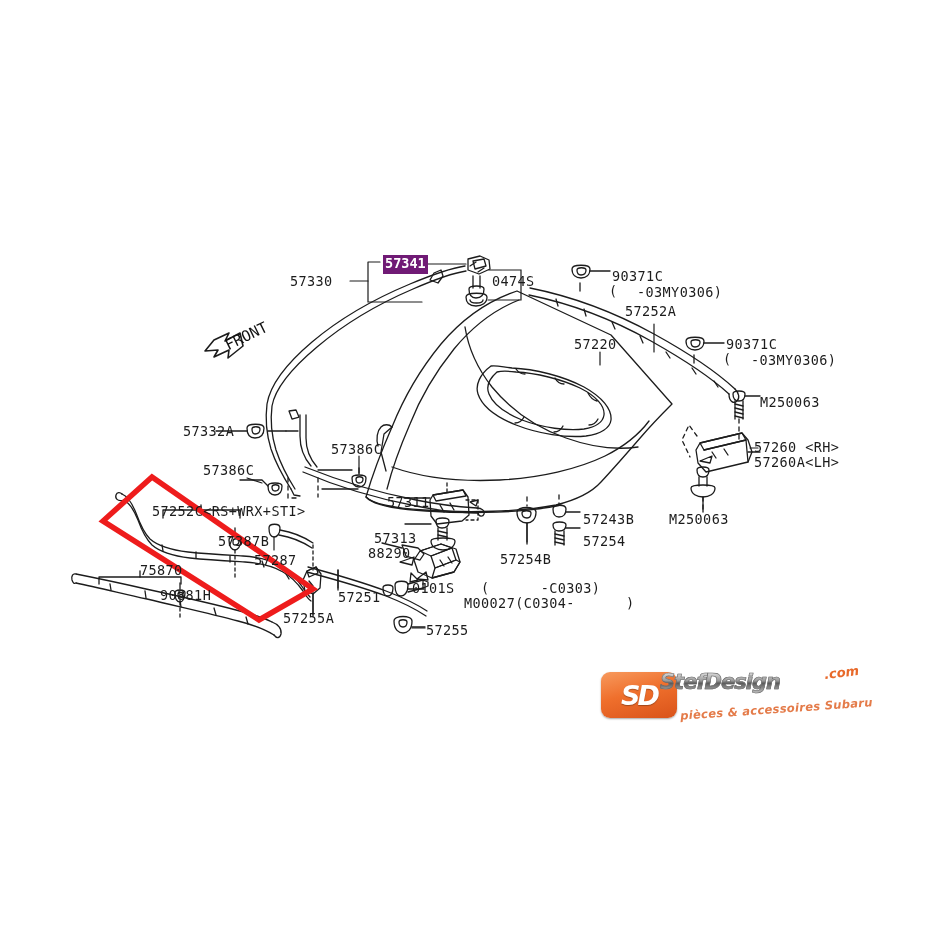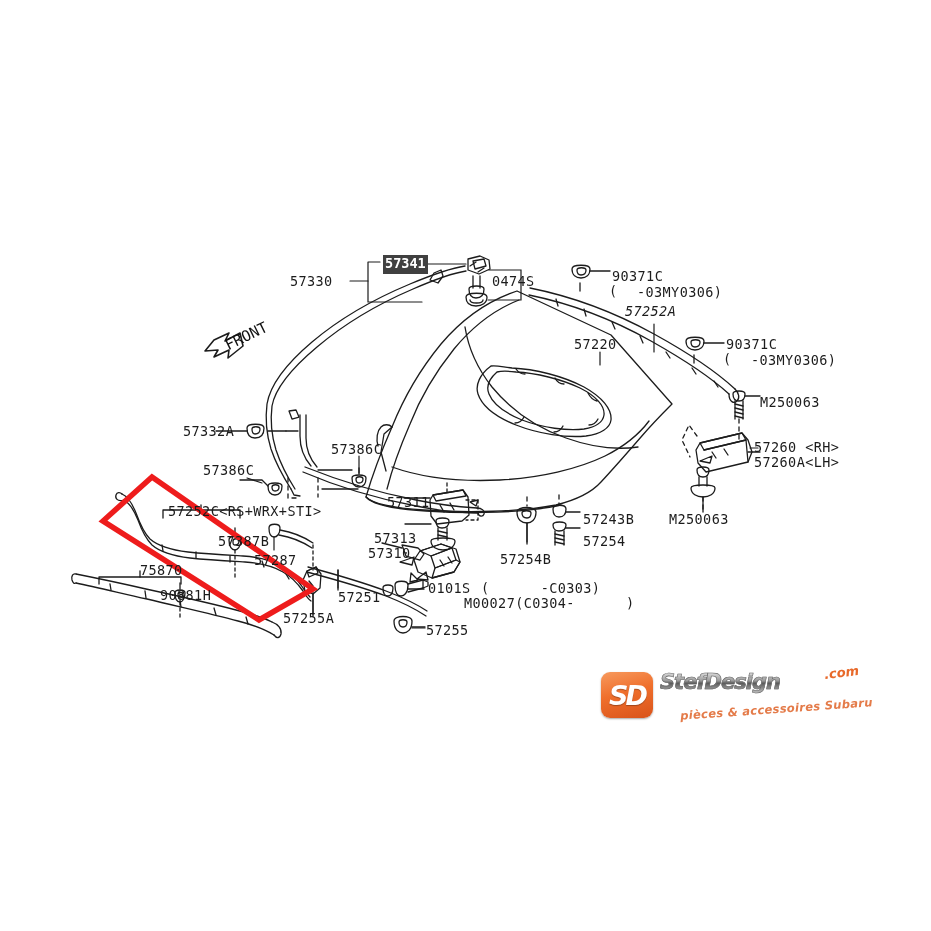--- a/index.html
+++ b/index.html
@@ -32,21 +32,21 @@
     position: absolute;
     font-family: "DejaVu Sans Mono", "Liberation Mono", monospace;
     font-size: 13.5px;
     letter-spacing: 0.4px;
     color: #1c1c1c;
     white-space: pre;
     line-height: 1.15;
     user-select: none;
   }
   .lbl.highlight {
-    background: #404040;
+    background: #701a75;
     color: #ffffff;
     padding: 1px 2px 2px 2px;
     font-weight: bold;
     letter-spacing: 0px;
   }
   .front-label {
     position: absolute;
     font-family: "DejaVu Sans Mono", "Liberation Mono", monospace;
     font-size: 15px;
     color: #111;
@@ -64,20 +64,21 @@
   }
   .wm-badge {
     position: absolute;
     left: 5px;
     top: 8px;
     width: 52px;
     height: 46px;
     border-radius: 9px;
     background: linear-gradient(165deg,#f79a5e 0%,#ef6f2c 45%,#d9531a 100%);
     box-shadow: 0 1px 2px rgba(0,0,0,0.35);
+    padding-left: 24px;
   }
   .wm-badge-letters {
     position: absolute;
     inset: 0;
     color: #fff;
     font-family: "DejaVu Sans", "Liberation Sans", sans-serif;
     font-size: 27px;
     font-weight: bold;
     font-style: italic;
     display: flex;
@@ -397,54 +398,54 @@
     <polygon points="152,477 313,589 259,620 103,521" fill="none" stroke="#ee1c1c" stroke-width="5.5" stroke-linejoin="miter"></polygon>
   </svg>
 
   <div class="lbl" style="left:290px; top:274px;">57330</div>
   <div class="lbl highlight" style="left:383px; top:255px;">57341</div>
   <div class="lbl" style="left:492px; top:274px;">0474S</div>
 
   <div class="lbl" style="left:612px; top:269px;">90371C</div>
   <div class="lbl" style="left:609px; top:284px;">(</div>
   <div class="lbl" style="left:637px; top:285px;">-03MY0306)</div>
-  <div class="lbl" style="left:625px; top:304px;font-style:italic;">57252A</div>
+  <div class="lbl" style="left:625px; top:304px;">57252A</div>
 
   <div class="lbl" style="left:726px; top:337px;">90371C</div>
   <div class="lbl" style="left:723px; top:352px;">(</div>
   <div class="lbl" style="left:751px; top:353px;">-03MY0306)</div>
 
   <div class="lbl" style="left:574px; top:337px;">57220</div>
 
   <div class="lbl" style="left:760px; top:395px;">M250063</div>
   <div class="lbl" style="left:754px; top:440px;">57260 &lt;RH&gt;</div>
   <div class="lbl" style="left:754px; top:455px;">57260A&lt;LH&gt;</div>
   <div class="lbl" style="left:669px; top:512px;">M250063</div>
 
   <div class="lbl" style="left:163px; top:424px;margin-left:20px;">57332A</div>
   <div class="lbl" style="left:203px; top:463px;">57386C</div>
   <div class="lbl" style="left:331px; top:442px;">57386C</div>
 
   <div class="lbl" style="left:387px; top:495px;">57311</div>
   <div class="lbl" style="left:374px; top:531px;">57313</div>
-  <div class="lbl" style="left:368px; top:546px;">57310</div>
+  <div class="lbl" style="left:368px; top:546px;">88290</div>
 
   <div class="lbl" style="left:583px; top:512px;">57243B</div>
   <div class="lbl" style="left:583px; top:534px;">57254</div>
   <div class="lbl" style="left:500px; top:552px;">57254B</div>
 
-  <div class="lbl" style="left:428px; top:581px;">0101S</div>
+  <div class="lbl" style="left:412px; top:581px;">0101S</div>
   <div class="lbl" style="left:481px; top:581px;">(      -C0303)</div>
   <div class="lbl" style="left:428px; top:596px;padding-left:36px;">M00027(C0304-      )</div>
 
   <div class="lbl" style="left:338px; top:590px;">57251</div>
   <div class="lbl" style="left:426px; top:623px;">57255</div>
   <div class="lbl" style="left:283px; top:611px;">57255A</div>
 
-  <div class="lbl" style="left:168px; top:504px;">57252C&lt;RS+WRX+STI&gt;</div>
+  <div class="lbl" style="left:152px; top:504px;">57252C&lt;RS+WRX+STI&gt;</div>
   <div class="lbl" style="left:218px; top:534px;">57387B</div>
   <div class="lbl" style="left:254px; top:553px;">57287</div>
   <div class="lbl" style="left:140px; top:563px;">75870</div>
   <div class="lbl" style="left:160px; top:588px;">90881H</div>
 
   <div class="front-label" style="left:226px; top:337px;">FRONT</div>
 
   <div id="watermark">
     <div class="wm-badge">
       <div class="wm-badge-letters">SD</div>

